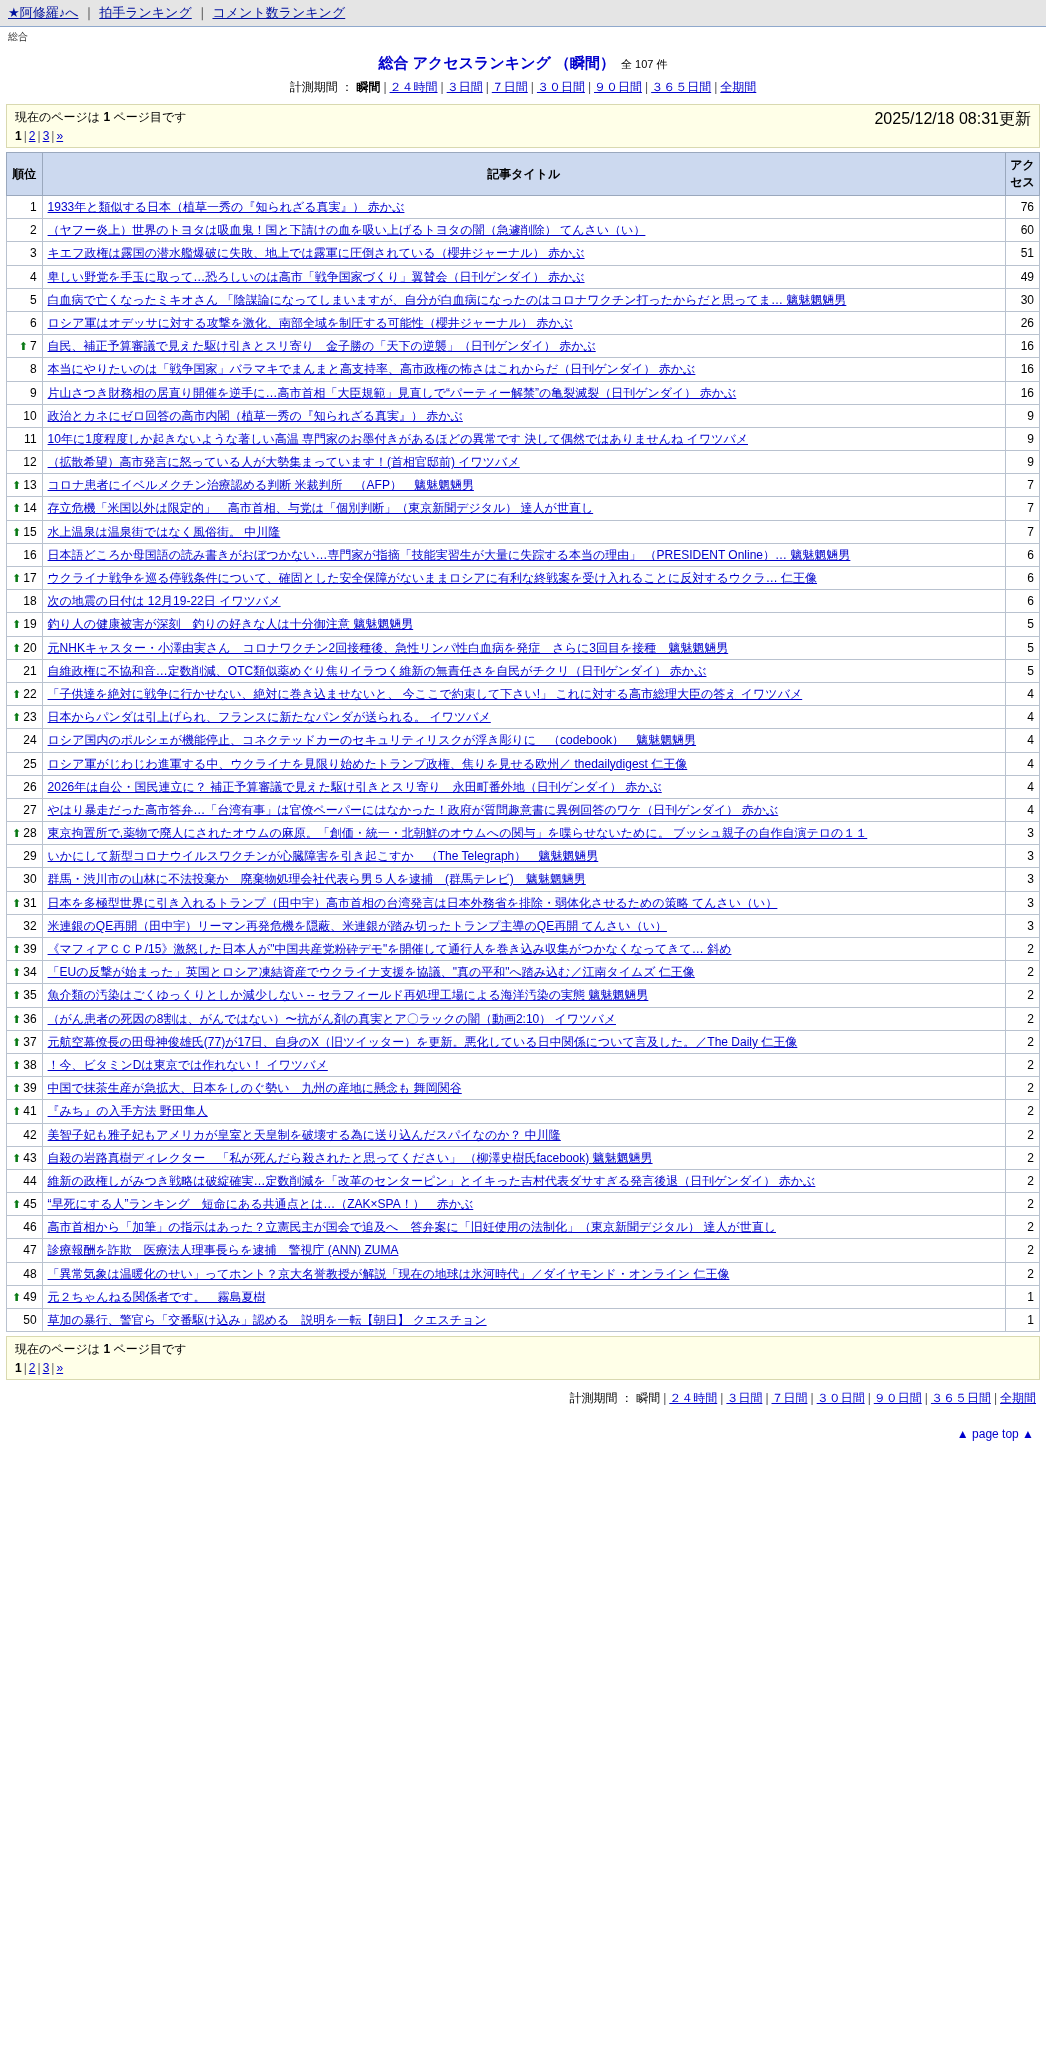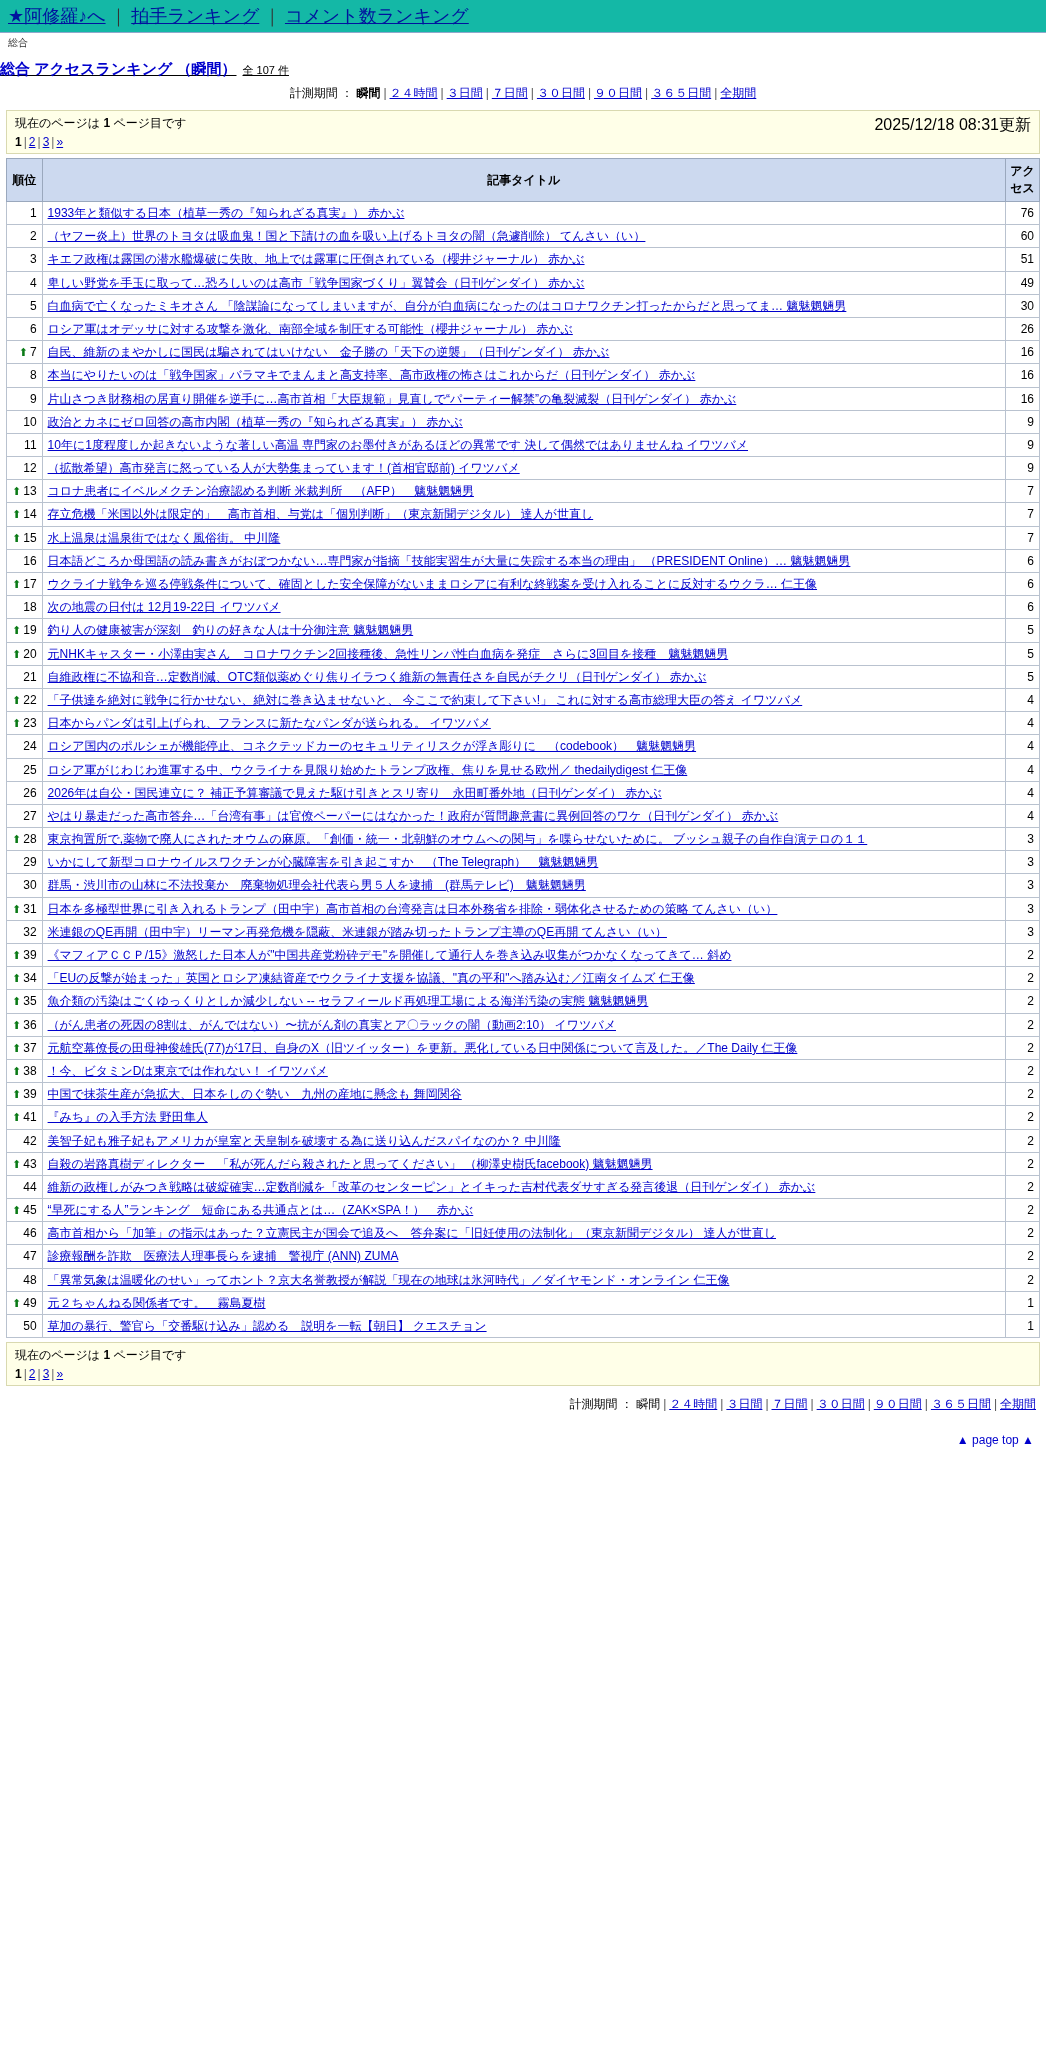--- a/index.html
+++ b/index.html
@@ -5,38 +5,38 @@
   * { box-sizing: border-box; }
   html, body {
     margin: 0; padding: 0;
     background: #ffffff;
     font-family: "Liberation Sans", "DejaVu Sans", sans-serif;
   }
   body { width: 1046px; }
   a { color: #0000cc; text-decoration: underline; }
 
   .topbar {
-    background: #14b8a6;
+    background: #e5e5e5;
     border-bottom: 1px solid #8fa8cc;
     padding: 4px 8px;
-    font-size: 18px;
+    font-size: 13px;
     color: #000;
   }
   .topbar a { color: #00119e; text-decoration: underline; }
   .topbar .sep { color: #333; margin: 0 4px; }
 
   .crumb {
     font-size: 10px;
     color: #333;
     padding: 3px 8px 0 8px;
   }
 
   .title-wrap {
+    text-align: center;
     padding: 10px 0 2px 0;
-    text-decoration: underline;
   }
   .rank-title {
     color: #0000cc;
     font-size: 15px;
     font-weight: bold;
     display: inline;
   }
   .rank-count {
     font-size: 11px;
     color: #000;
@@ -191,21 +191,21 @@
         <td class="title"><a href="#">白血病で亡くなったミキオさん 「陰謀論になってしまいますが、自分が白血病になったのはコロナワクチン打ったからだと思ってま… 魑魅魍魎男</a></td>
         <td class="acc">30</td>
       </tr>
       <tr>
         <td class="rank"><span>6</span></td>
         <td class="title"><a href="#">ロシア軍はオデッサに対する攻撃を激化、南部全域を制圧する可能性（櫻井ジャーナル） 赤かぶ</a></td>
         <td class="acc">26</td>
       </tr>
       <tr>
         <td class="rank"><span class="up">⬆</span><span>7</span></td>
-        <td class="title"><a href="#">自民、維新のまやかしに国民は騙されてはいけない　金子勝の「天下の逆襲」（日刊ゲンダイ） 赤かぶ</a></td>
+        <td class="title"><a href="#">自民、補正予算審議で見えた駆け引きとスリ寄り　金子勝の「天下の逆襲」（日刊ゲンダイ） 赤かぶ</a></td>
         <td class="acc">16</td>
       </tr>
       <tr>
         <td class="rank"><span>8</span></td>
         <td class="title"><a href="#">本当にやりたいのは「戦争国家」バラマキでまんまと高支持率、高市政権の怖さはこれからだ（日刊ゲンダイ） 赤かぶ</a></td>
         <td class="acc">16</td>
       </tr>
       <tr>
         <td class="rank"><span>9</span></td>
         <td class="title"><a href="#">片山さつき財務相の居直り開催を逆手に…高市首相「大臣規範」見直しで“パーティー解禁”の亀裂滅裂（日刊ゲンダイ） 赤かぶ</a></td>

